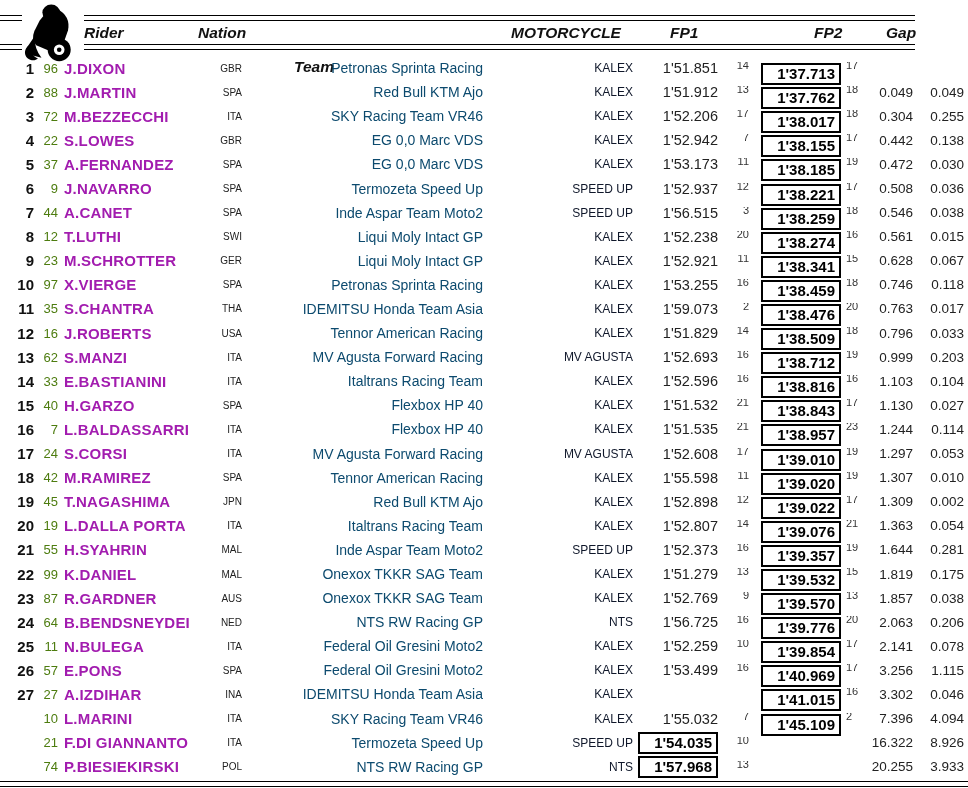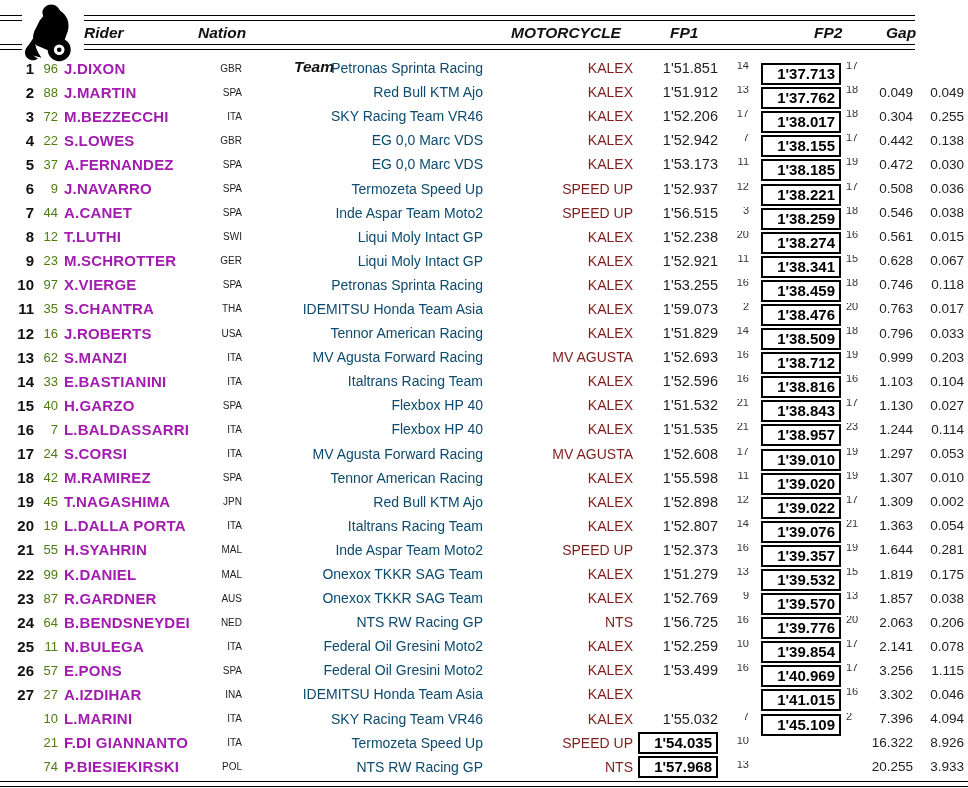--- a/index.html
+++ b/index.html
@@ -28,21 +28,21 @@
 
   
   .rows { position:absolute; left:0; top:50px; width:968px; padding-top:6px; }
   .row { display:grid; grid-template-columns:34px 24px 150px 34px 1fr 150px 88px 28px 92px 26px 46px 55px; height:24.1px; align-items:center; }
   .c { white-space:nowrap; overflow:hidden; }
   .c-pos  { text-align:right; font-weight:700; font-size:15px; color:#111; }
   .c-num  { text-align:right; font-size:13px; color:#4d7c0f; }
   .c-name { text-align:left; font-weight:700; font-size:15px; padding-left:6px; color:#a21caf; letter-spacing:0.2px; }
   .c-nation { text-align:right; font-size:10px; color:#222; }
   .c-team { text-align:right; font-size:14px; padding-left:9px; color:#0c4a6e; }
-  .c-bike { text-align:right; font-size:14px; color:#7f1d1d; }
+  .c-bike { text-align:right; font-size:12px; color:#0f172a; }
   .c-fp1  { text-align:right; font-size:14.5px; padding-right:3px; color:#222; }
   .c-fp1pos { text-align:right; font-size:11px; color:#333; }
   .c-fp2  { text-align:right; font-size:14.5px; color:#222;margin-top:12px; }
   .c-fp2pos { text-align:left; font-size:11px; color:#333; padding-left:5px; }
   .c-gap1 { text-align:right; font-size:13.5px; color:#222; }
   .c-gap2 { text-align:right; font-size:13.5px; color:#222; padding-right:4px; }
   .sup { display:inline-block; transform:translateY(-3px); }
   .timebox { display:inline-block; border:2px solid #000; font-weight:700; font-size:15px; color:#000;
              padding:0 4px 1px 4px; min-width:80px; text-align:right; line-height:17px; background:#fff; }
 

